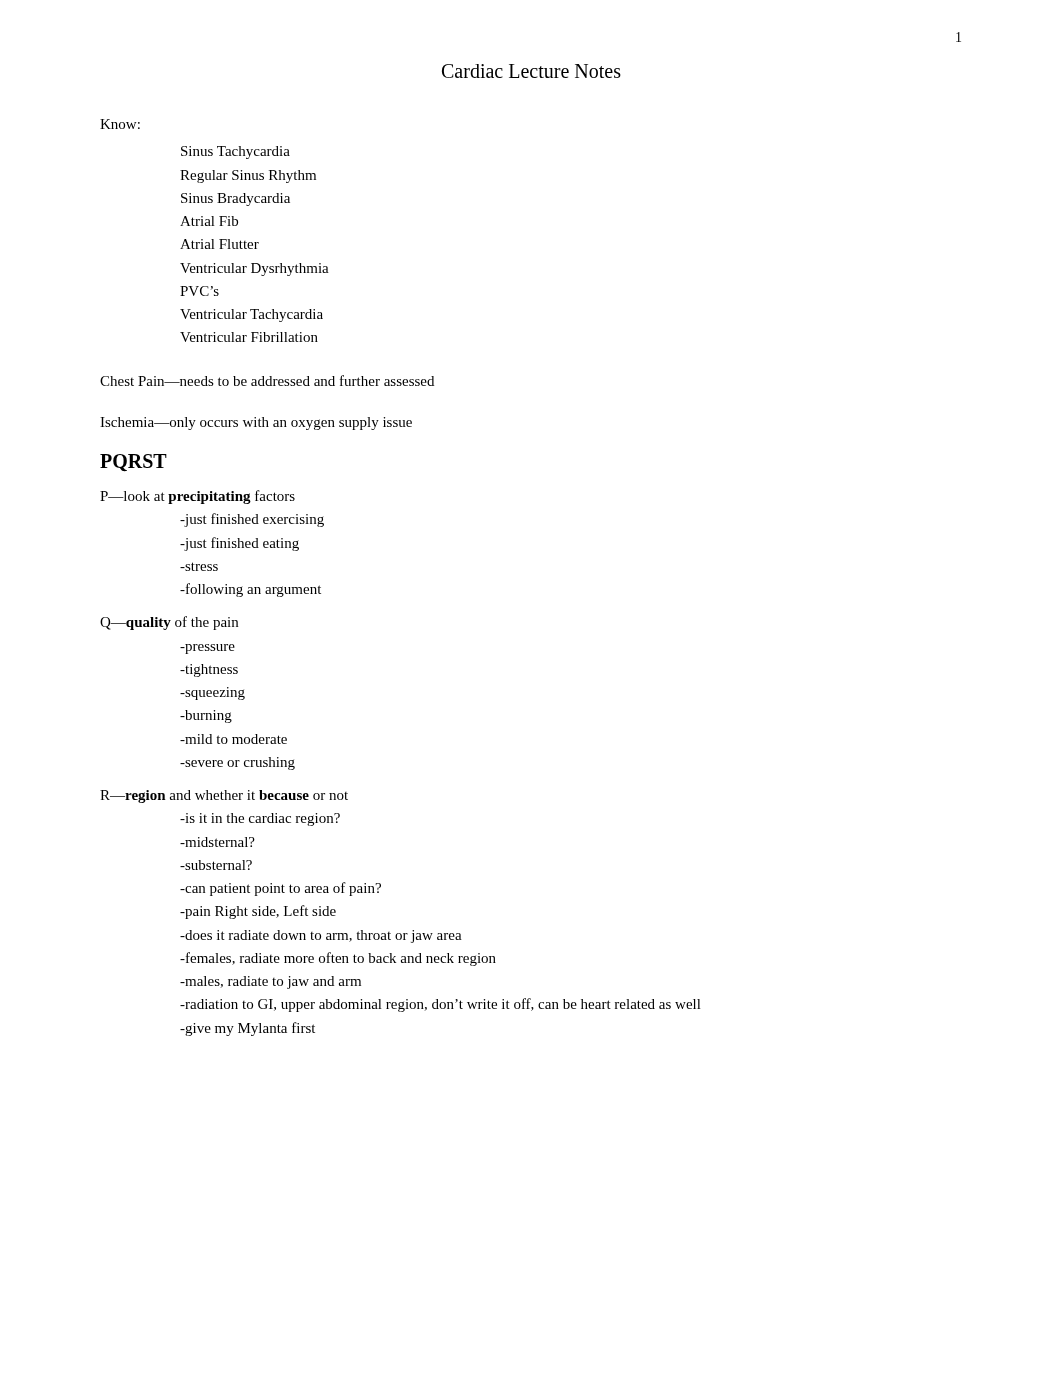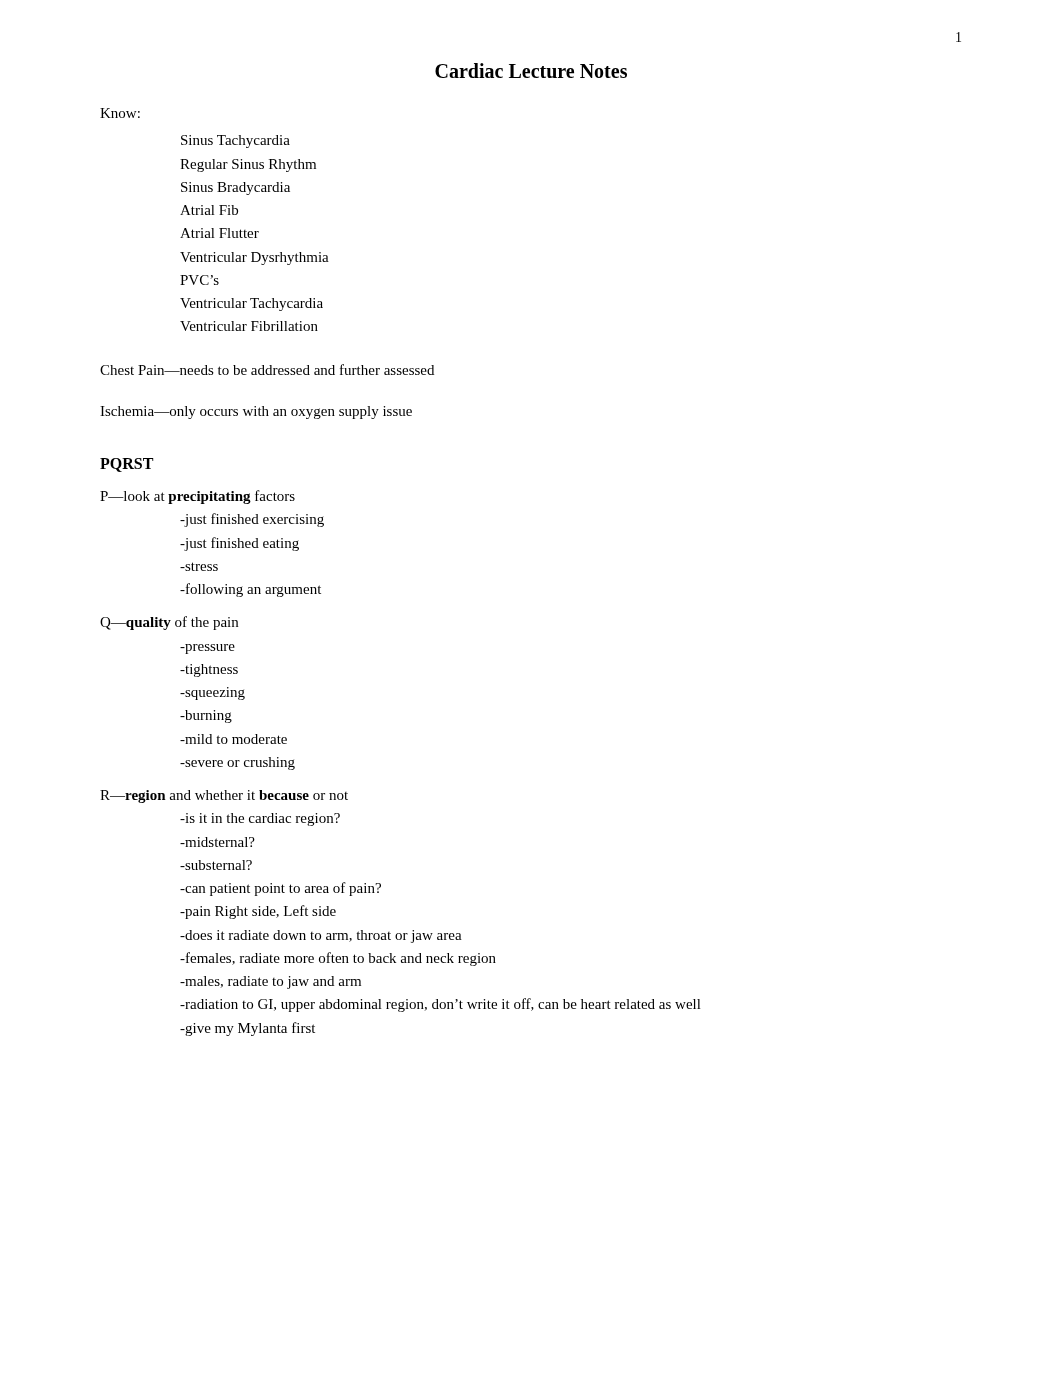--- a/index.html
+++ b/index.html
@@ -27,58 +27,58 @@
     .page-number {
       position: absolute;
       top: 30px;
       right: 100px;
       font-size: 14px;
     }
 
     .page-title {
       text-align: center;
       font-size: 20px;
-      font-weight: bold;
-      margin-bottom: 19px;
+      font-weight: normal;
+      margin-bottom: 30px;
     }
 
     .section {
       margin-bottom: 20px;
     }
 
     .know-label {
       margin-bottom: 4px;
     }
 
     .indent-1 {
       margin-left: 80px;
     }
 
     .line {
       line-height: 1.55;
     }
 
     .pqrst-header {
-      font-size: 16px;
+      font-size: 20px;
       font-weight: bold;
       margin-bottom: 12px;
       margin-top: 10px;
     }
 
     .pqrst-item {
       margin-bottom: 10px;
     }
 
     .chest-section {
       margin-bottom: 18px;
       margin-top: 20px;
     }
 
     .ischemia-section {
-      margin-bottom: 32px;
+      margin-bottom: 16px;
     }
   </style>
 </head>
 <body>
 
 <div class="page">
 
   <div class="page-number">1</div>
 
   <div class="page-title">Cardiac Lecture Notes</div>

